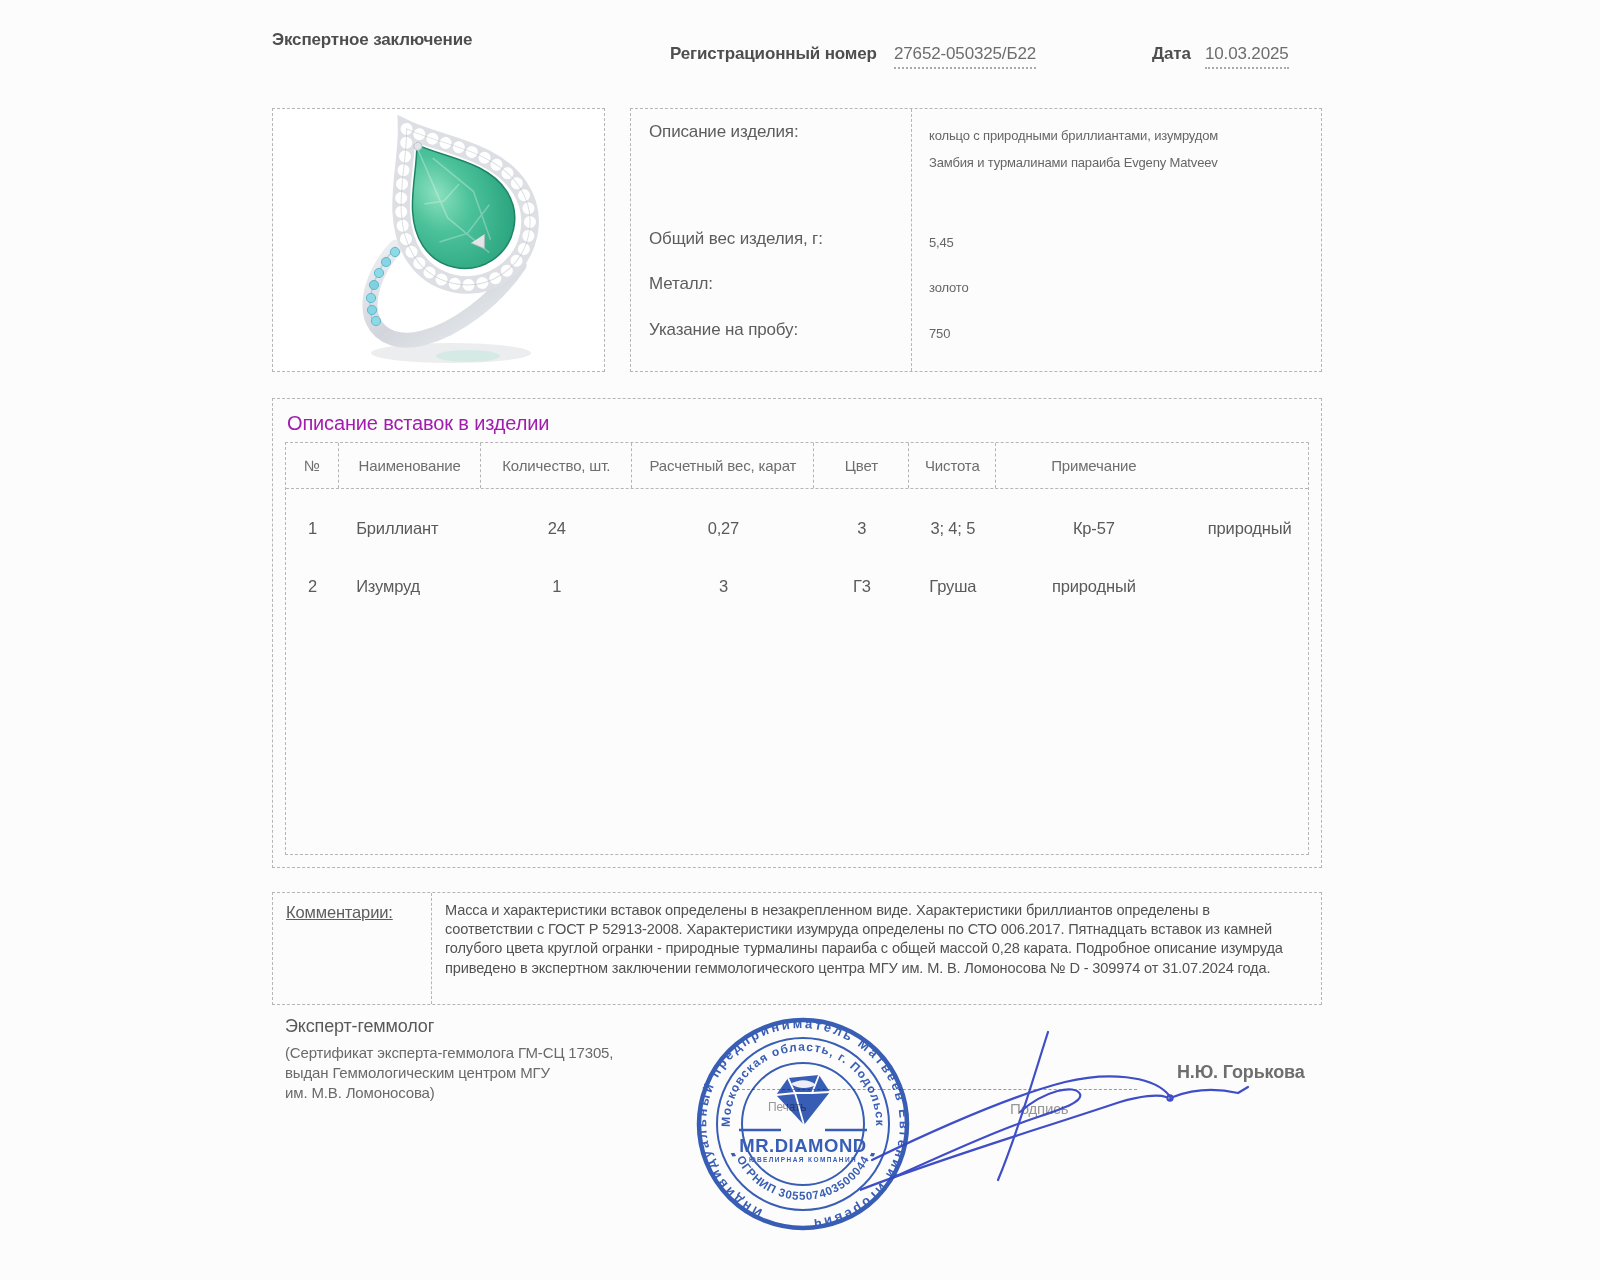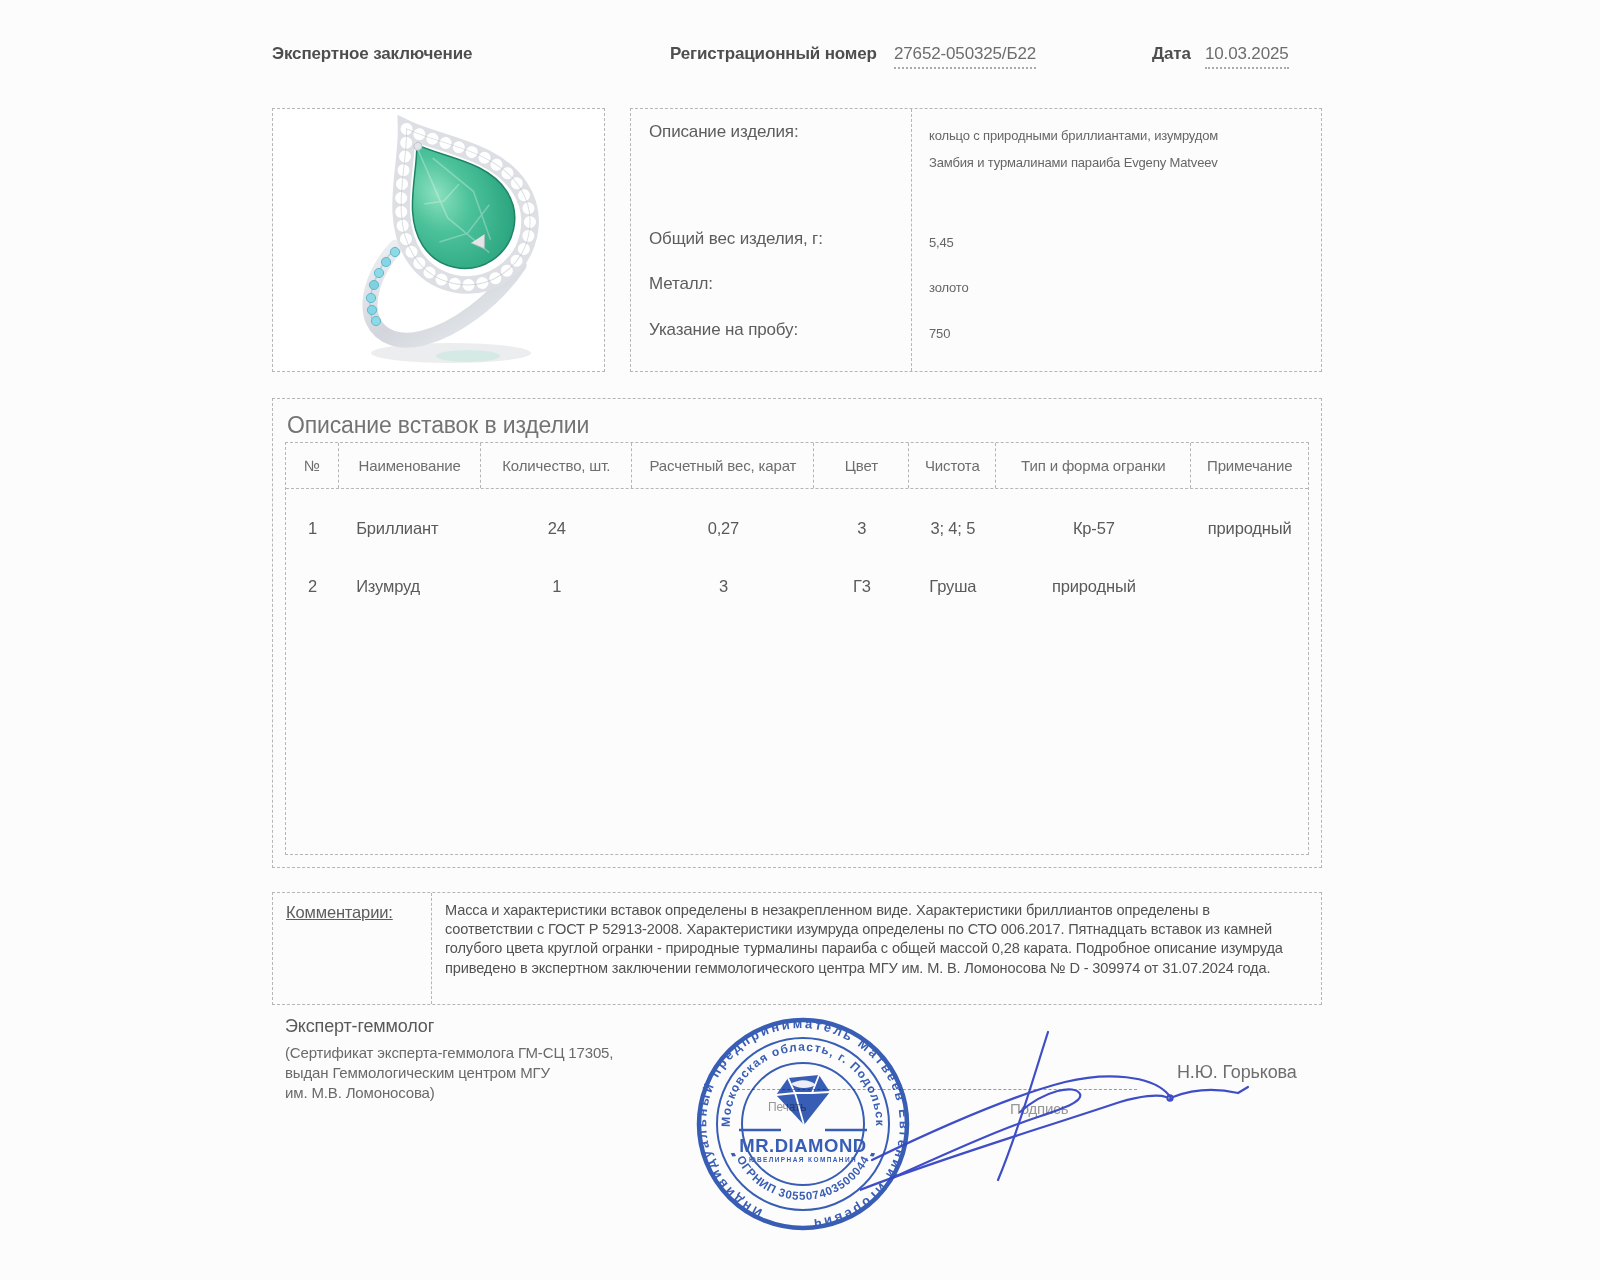--- a/index.html
+++ b/index.html
@@ -11,38 +11,38 @@
     color:#666; letter-spacing:-0.15px;
     overflow:hidden;
   }
   .abs { position:absolute; }
   .dashed { border:1.5px dashed #b6b6b6; }
   .bold-lbl { font-weight:bold; font-size:17px; color:#4e4e4e; }
   .val { font-size:17px; color:#6d6d6d; }
   .dotted-u { border-bottom:2px dotted #aaaaaa; padding-bottom:3px; }
 
   
-  #doc-title   { left:272px; top:44px; }
+  #doc-title   { left:272px; top:30px; }
   #reg-label   { left:670px; top:44px; }
   #reg-value   { left:894px; top:44px; }
   #date-label  { left:1152px; top:44px; }
   #date-value  { left:1205px; top:44px; }
 
   
   #photo-panel { left:272px; top:108px; width:333px; height:264px; background:#fff; }
   #info-panel  { left:630px; top:108px; width:692px; height:264px; }
   #info-divider{ position:absolute; left:280px; top:0; bottom:0; border-left:1.5px dashed #b6b6b6; }
   .info-row    { position:absolute; left:0; width:100%; }
   .info-label  { position:absolute; left:18px; font-size:17px; color:#5d5d5d; }
   .info-value  { position:absolute; left:298px; width:330px; font-size:13px; color:#666; line-height:27px; }
   #info-row-0  { top:13px; } #info-row-1 { top:120px; } #info-row-2 { top:165px; } #info-row-3 { top:211px; }
 
   
   #inserts-panel { left:272px; top:398px; width:1050px; height:470px; }
-  #inserts-title { position:absolute; left:14px; top:13px; font-size:23px; color:#737373; }
+  #inserts-title { position:absolute; left:14px; top:13px; font-size:20px; color:#a21caf; }
   #inserts-table { position:absolute; left:12px; top:43px; right:12px; bottom:12px; border:1.5px dashed #b6b6b6; }
   .t-head { display:grid; grid-template-columns:5.2% 13.9% 14.8% 17.8% 9.3% 8.5% 19.1% 11.4%; height:46px; border-bottom:1.5px dashed #b6b6b6; }
   .t-head .hcell { display:flex; align-items:center; justify-content:center; font-size:15px; color:#6e6e6e; border-right:1.5px dashed #b6b6b6; padding:0 4px; text-align:center; }
   .t-head .hcell:last-child { border-right:none; }
   .t-row { display:grid; grid-template-columns:5.2% 13.9% 14.8% 17.8% 9.3% 8.5% 19.1% 11.4%; height:58px; }
   .t-row .cell { display:flex; align-items:center; justify-content:center; font-size:16.5px; color:#5a5a5a; }
   .t-row .cell.name { justify-content:flex-start; padding-left:17px; }
 
   
   #comments-panel { left:272px; top:892px; width:1050px; height:113px; }
@@ -51,21 +51,21 @@
   #comments-text  { position:absolute; left:172px; top:8px; width:855px; font-size:14.6px; line-height:19.2px; color:#525252; }
 
   
   #expert-role { left:285px; top:1016px; font-size:18px; color:#595959; }
   .cert-line   { left:285px; font-size:15px; color:#6a6a6a; }
   #cert-1 { top:1044px; } #cert-2 { top:1064px; } #cert-3 { top:1084px; }
 
   #seal-line { left:737px; top:1089px; width:400px; border-top:1.6px dashed #9c9c9c; mix-blend-mode:multiply; z-index:3; }
   #seal-label { left:768px; top:1100px; font-size:12px; color:#999; mix-blend-mode:multiply; z-index:3; }
   #sign-label { left:1010px; top:1100px; font-size:15px; color:#999; mix-blend-mode:multiply; z-index:3; }
-  #expert-name { left:1177px; top:1062px; font-size:18px; color:#6e6e6e; }
+  #expert-name { left:1177px; top:1062px; font-size:18px; color:#6e6e6e;font-weight:bold; }
 
   #stamp-svg { left:691px; top:1012px; z-index:2; opacity:.93; }
   #signature-svg { left:860px; top:1020px; z-index:4; }
 
   .stamp-txt { font-weight:bold; fill:#2a52b0; }
 </style>
 </head>
 <body>
 
 <div id="doc-title" class="abs bold-lbl">Экспертное заключение</div>
@@ -151,21 +151,20 @@
 <div id="inserts-panel" class="abs dashed">
   <div id="inserts-title">Описание вставок в изделии</div>
   <div id="inserts-table">
     <div class="t-head">
       <div class="hcell">№</div>
       <div class="hcell">Наименование</div>
       <div class="hcell">Количество, шт.</div>
       <div class="hcell">Расчетный вес, карат</div>
       <div class="hcell">Цвет</div>
       <div class="hcell">Чистота</div>
-      <div class="hcell">Тип и форма огранки</div>
       <div class="hcell">Примечание</div>
     </div>
     <div class="t-row" style="margin-top:10px;">
       <div class="cell">1</div>
       <div class="cell name">Бриллиант</div>
       <div class="cell">24</div>
       <div class="cell">0,27</div>
       <div class="cell">3</div>
       <div class="cell">3; 4; 5</div>
       <div class="cell">Кр-57</div>

